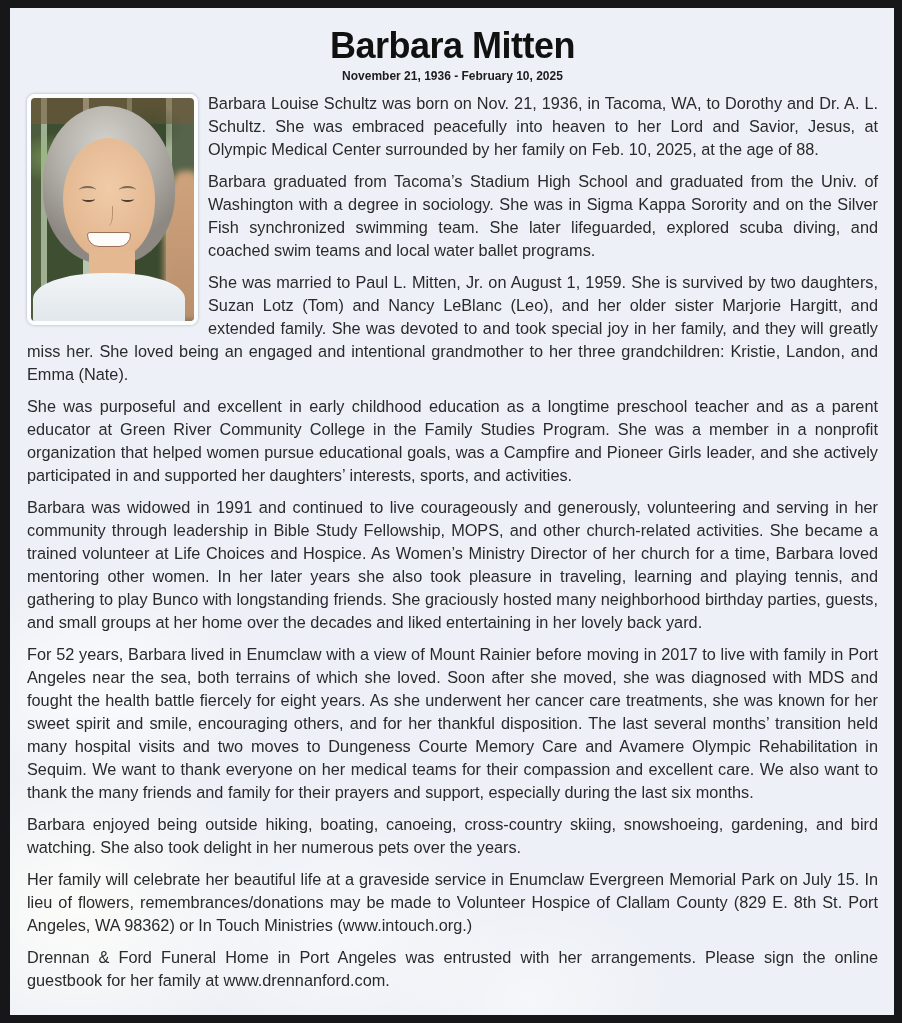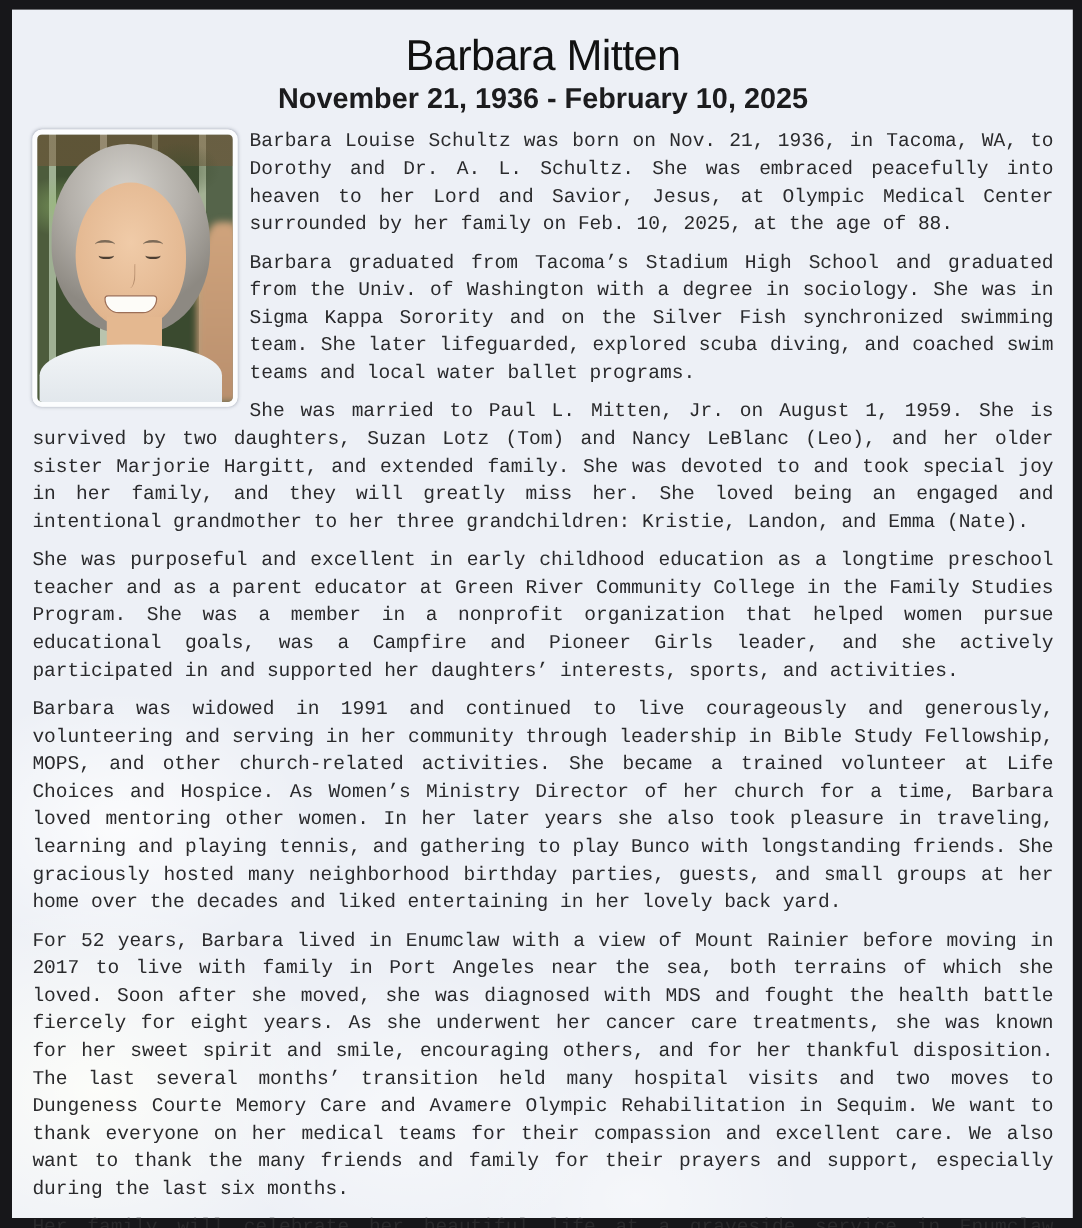--- a/index.html
+++ b/index.html
@@ -19,34 +19,34 @@
     background:
       radial-gradient(220px 160px at 90px 680px, rgba(255,255,255,.8), rgba(255,255,255,0) 70%),
       radial-gradient(280px 220px at 70px 900px, rgba(255,255,250,.85), rgba(255,255,255,0) 70%),
       radial-gradient(240px 170px at 330px 920px, rgba(255,255,255,.55), rgba(255,255,255,0) 70%),
       radial-gradient(200px 150px at 520px 990px, rgba(255,255,255,.45), rgba(255,255,255,0) 70%),
       #edf0f6;
     padding:14px 16px 10px 17px;
   }
   header { text-align:center; }
   .title {
-    font-size:36px; font-weight:normal; color:#111;
+    font-size:36px; font-weight:bold; color:#111;
     letter-spacing:-0.5px; line-height:1.1;
     margin-top:4px;
   }
   .dates {
-    font-size:24px; font-weight:bold; color:#1c1c1e;
+    font-size:12px; font-weight:bold; color:#1c1c1e;
     margin-top:3px; margin-bottom:9px;
   }
   .content {
     color:#2a2a2c;
     font-size:16.3px; line-height:23px;
     text-align:justify;
   }
-  .content p { margin-bottom:9px;font-family:Liberation Mono, monospace; }
+  .content p { margin-bottom:9px; }
   .content p:last-child { margin-bottom:0; }
 
   
   .photo {
     float:left;
     width:171px; height:231px;
     margin:2px 10px 4px 0;
     border:4px solid #fcfdfe;
     border-radius:8px;
     box-shadow:0 0 3px rgba(40,50,70,.35);
@@ -142,18 +142,19 @@
         <div class="neck"></div>
         <div class="shirt"></div>
       </div>
 
       <p>Barbara Louise Schultz was born on Nov. 21, 1936, in Tacoma, WA, to Dorothy and Dr. A. L. Schultz. She was embraced peacefully into heaven to her Lord and Savior, Jesus, at Olympic Medical Center surrounded by her family on Feb. 10, 2025, at the age of 88.</p>
       <p>Barbara graduated from Tacoma’s Stadium High School and graduated from the Univ. of Washington with a degree in sociology. She was in Sigma Kappa Sorority and on the Silver Fish synchronized swimming team. She later lifeguarded, explored scuba diving, and coached swim teams and local water ballet programs.</p>
       <p>She was married to Paul L. Mitten, Jr. on August 1, 1959. She is survived by two daughters, Suzan Lotz (Tom) and Nancy LeBlanc (Leo), and her older sister Marjorie Hargitt, and extended family. She was devoted to and took special joy in her family, and they will greatly miss her. She loved being an engaged and intentional grandmother to her three grandchildren: Kristie, Landon, and Emma (Nate).</p>
       <p>She was purposeful and excellent in early childhood education as a longtime preschool teacher and as a parent educator at Green River Community College in the Family Studies Program. She was a member in a nonprofit organization that helped women pursue educational goals, was a Campfire and Pioneer Girls leader, and she actively participated in and supported her daughters’ interests, sports, and activities.</p>
       <p>Barbara was widowed in 1991 and continued to live courageously and generously, volunteering and serving in her community through leadership in Bible Study Fellowship, MOPS, and other church-related activities. She became a trained volunteer at Life Choices and Hospice. As Women’s Ministry Director of her church for a time, Barbara loved mentoring other women. In her later years she also took pleasure in traveling, learning and playing tennis, and gathering to play Bunco with longstanding friends. She graciously hosted many neighborhood birthday parties, guests, and small groups at her home over the decades and liked entertaining in her lovely back yard.</p>
       <p>For 52 years, Barbara lived in Enumclaw with a view of Mount Rainier before moving in 2017 to live with family in Port Angeles near the sea, both terrains of which she loved. Soon after she moved, she was diagnosed with MDS and fought the health battle fiercely for eight years. As she underwent her cancer care treatments, she was known for her sweet spirit and smile, encouraging others, and for her thankful disposition. The last several months’ transition held many hospital visits and two moves to Dungeness Courte Memory Care and Avamere Olympic Rehabilitation in Sequim. We want to thank everyone on her medical teams for their compassion and excellent care. We also want to thank the many friends and family for their prayers and support, especially during the last six months.</p>
+      <p>Barbara enjoyed being outside hiking, boating, canoeing, cross-country skiing, snowshoeing, gardening, and bird watching. She also took delight in her numerous pets over the years.</p>
       <p>Her family will celebrate her beautiful life at a graveside service in Enumclaw Evergreen Memorial Park on July 15. In lieu of flowers, remembrances/donations may be made to Volunteer Hospice of Clallam County (829 E. 8th St. Port Angeles, WA 98362) or In Touch Ministries (www.intouch.org.)</p>
       <p>Drennan &amp; Ford Funeral Home in Port Angeles was entrusted with her arrangements. Please sign the online guestbook for her family at www.drennanford.com.</p>
     </div>
 
   </div>
 </div>
 
 </body></html>

